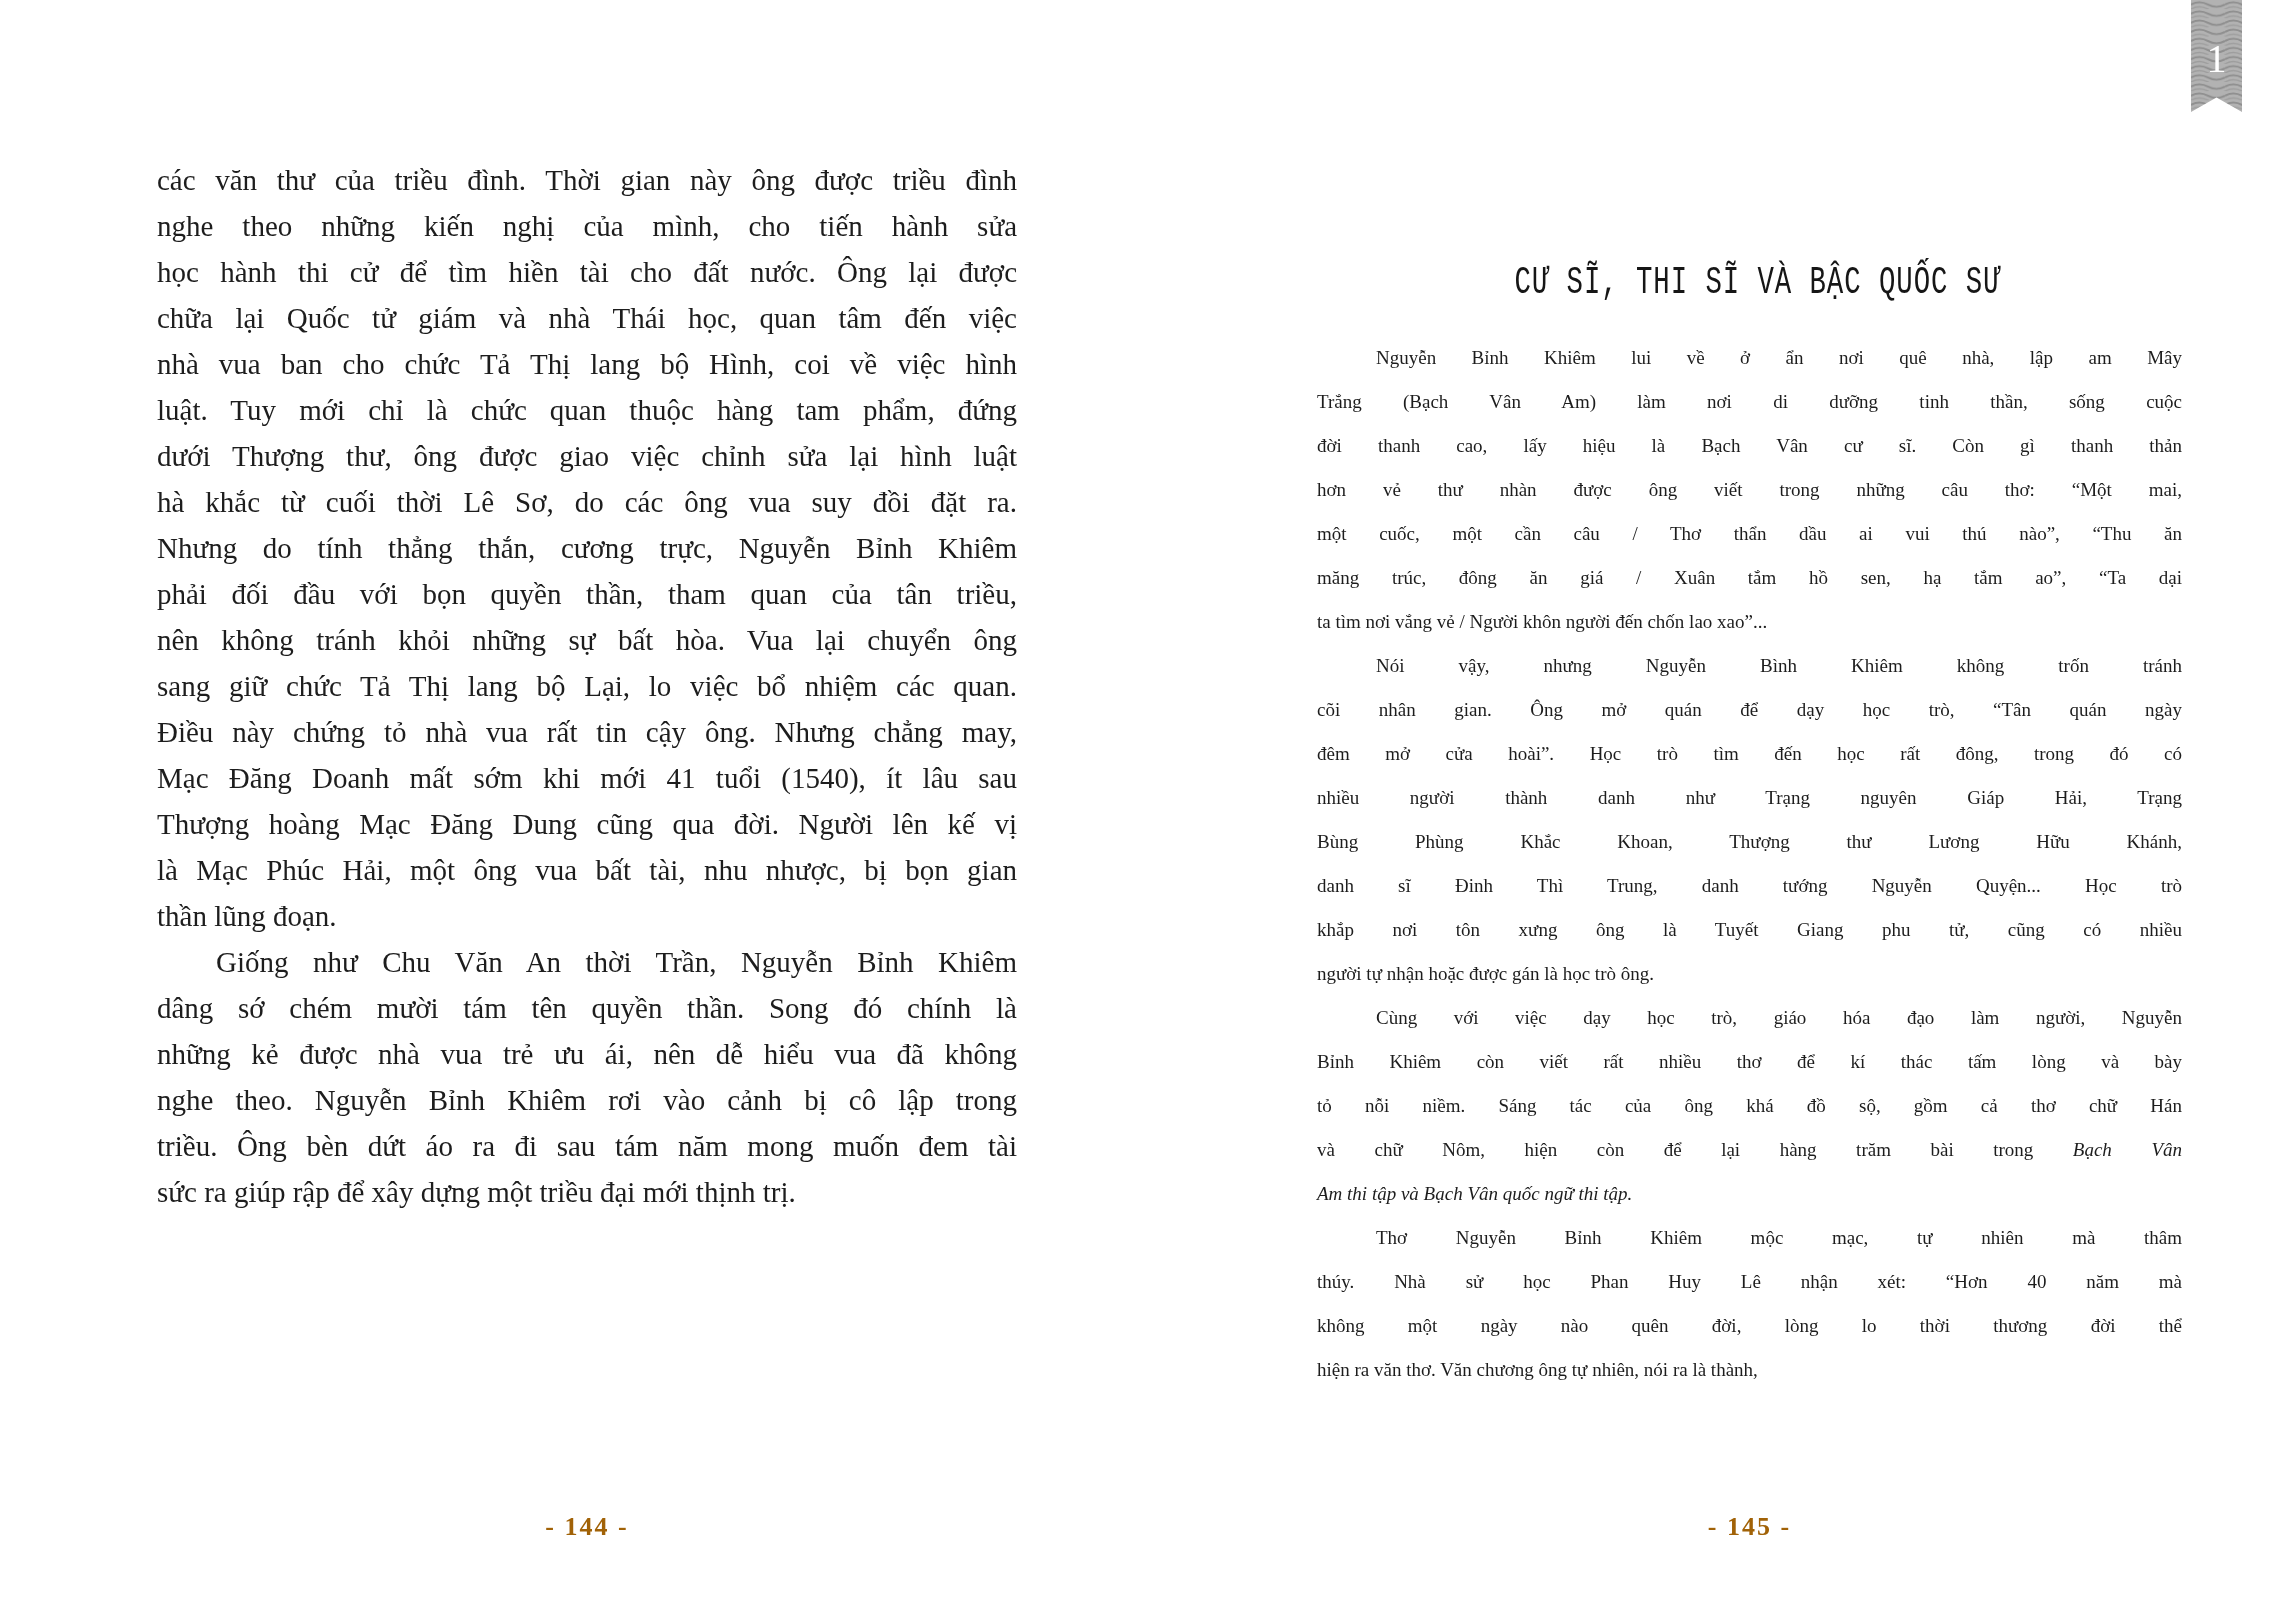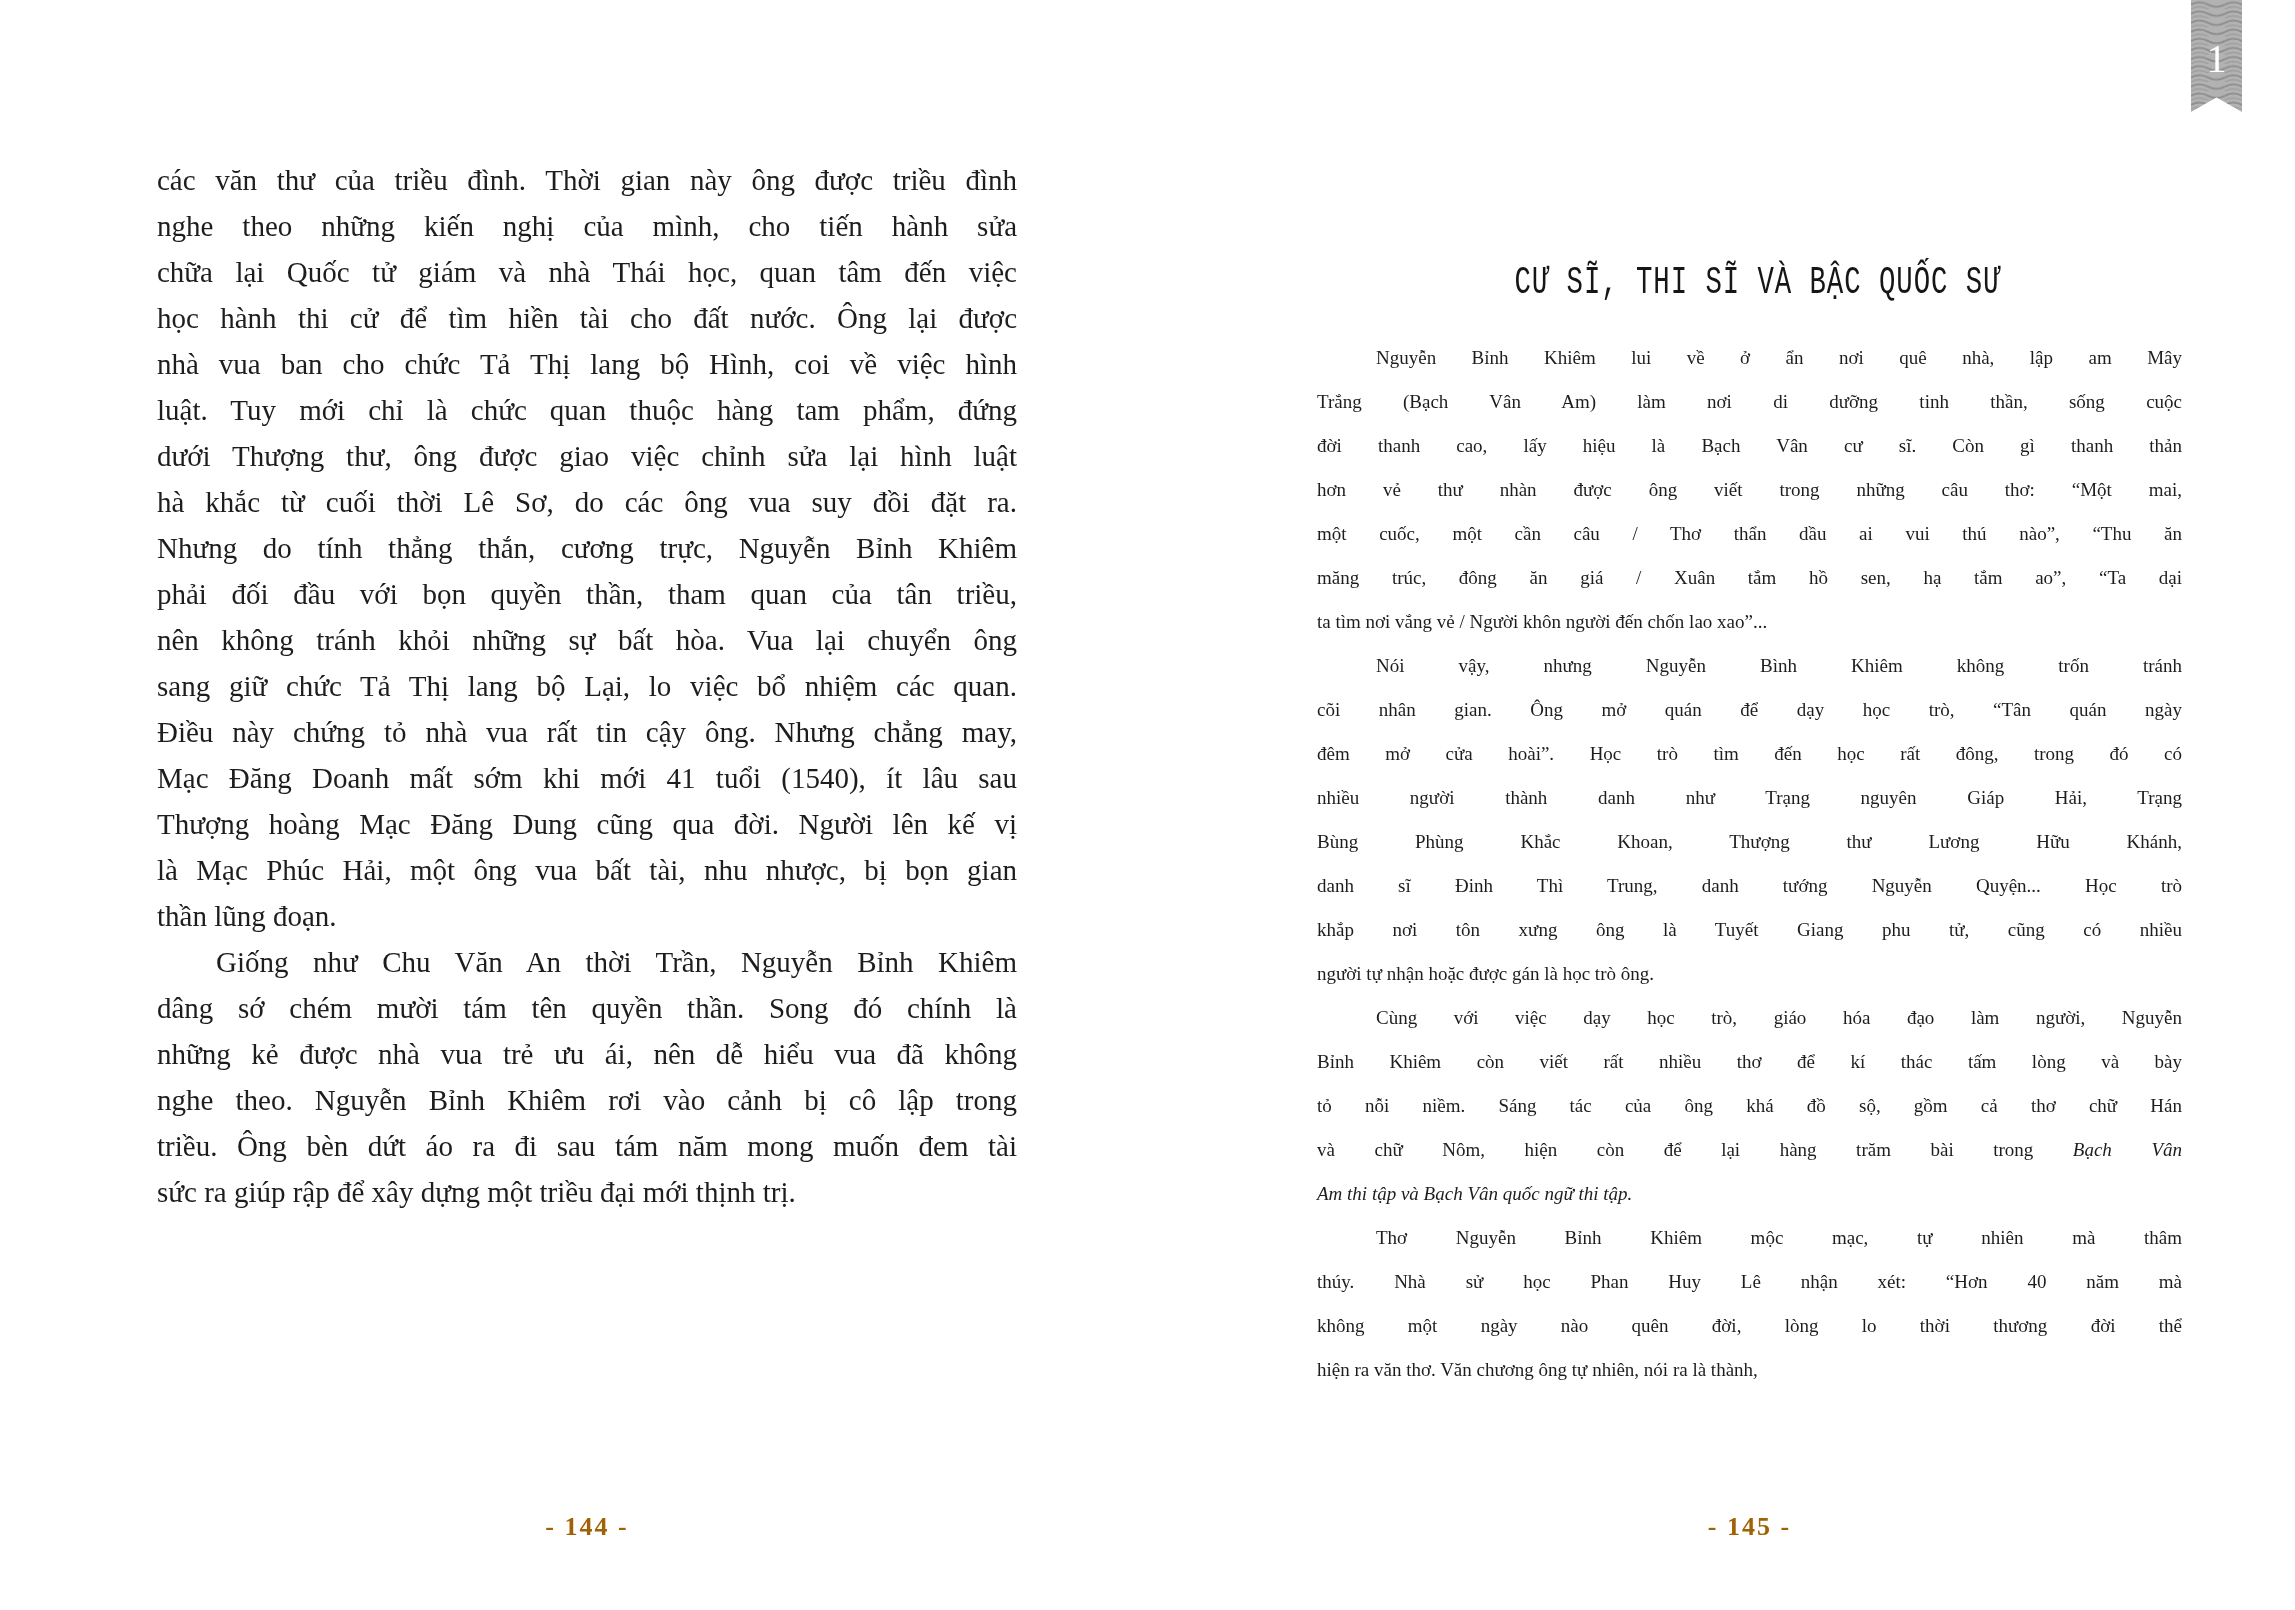--- a/index.html
+++ b/index.html
@@ -70,22 +70,22 @@
       <rect width="100%" height="100%" fill="url(#wv)"></rect>
     </svg>
     <span class="tab-num">1</span>
   </div>
 
   <div class="page-left">
     <div class="col" id="left-col">
         <div class="para">
           <div class="line">các văn thư của triều đình. Thời gian này ông được triều đình</div>
           <div class="line">nghe theo những kiến nghị của mình, cho tiến hành sửa</div>
+          <div class="line">học hành thi cử để tìm hiền tài cho đất nước. Ông lại được</div>
           <div class="line">chữa lại Quốc tử giám và nhà Thái học, quan tâm đến việc</div>
-          <div class="line">học hành thi cử để tìm hiền tài cho đất nước. Ông lại được</div>
           <div class="line">nhà vua ban cho chức Tả Thị lang bộ Hình, coi về việc hình</div>
           <div class="line">luật. Tuy mới chỉ là chức quan thuộc hàng tam phẩm, đứng</div>
           <div class="line">dưới Thượng thư, ông được giao việc chỉnh sửa lại hình luật</div>
           <div class="line">hà khắc từ cuối thời Lê Sơ, do các ông vua suy đồi đặt ra.</div>
           <div class="line">Nhưng do tính thẳng thắn, cương trực, Nguyễn Bỉnh Khiêm</div>
           <div class="line">phải đối đầu với bọn quyền thần, tham quan của tân triều,</div>
           <div class="line">nên không tránh khỏi những sự bất hòa. Vua lại chuyển ông</div>
           <div class="line">sang giữ chức Tả Thị lang bộ Lại, lo việc bổ nhiệm các quan.</div>
           <div class="line">Điều này chứng tỏ nhà vua rất tin cậy ông. Nhưng chẳng may,</div>
           <div class="line">Mạc Đăng Doanh mất sớm khi mới 41 tuổi (1540), ít lâu sau</div>

